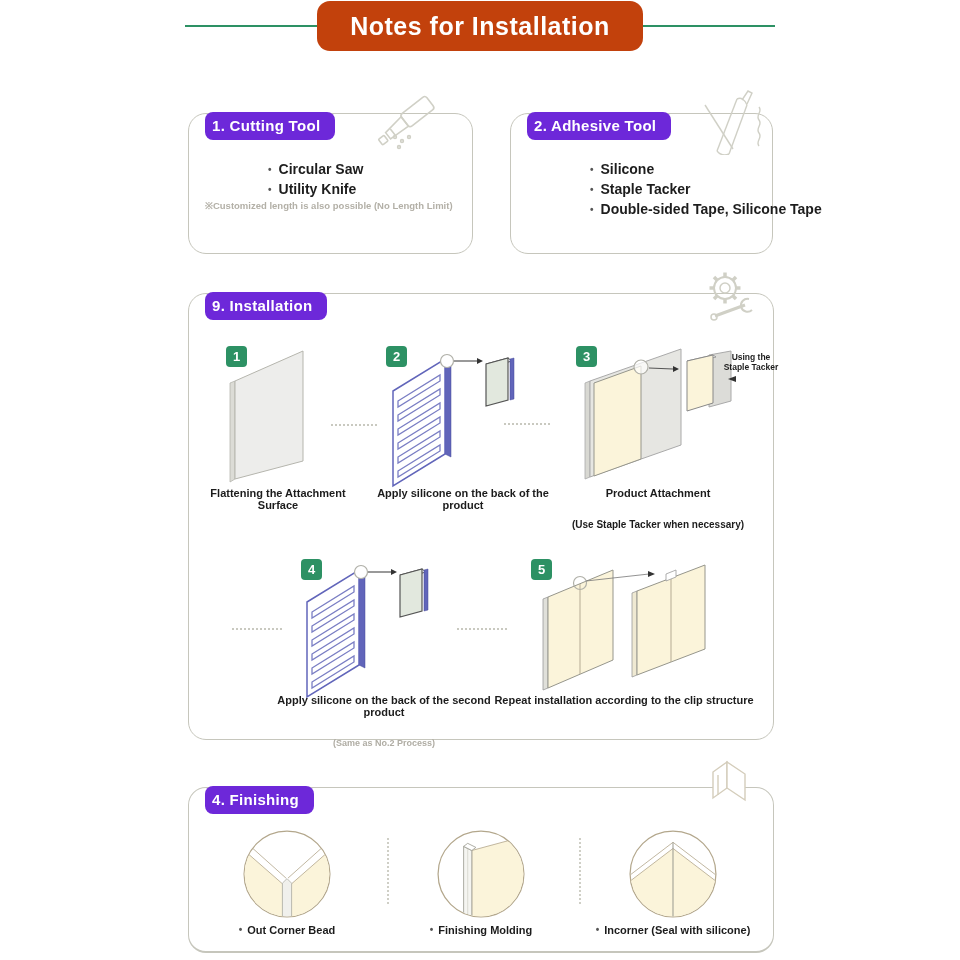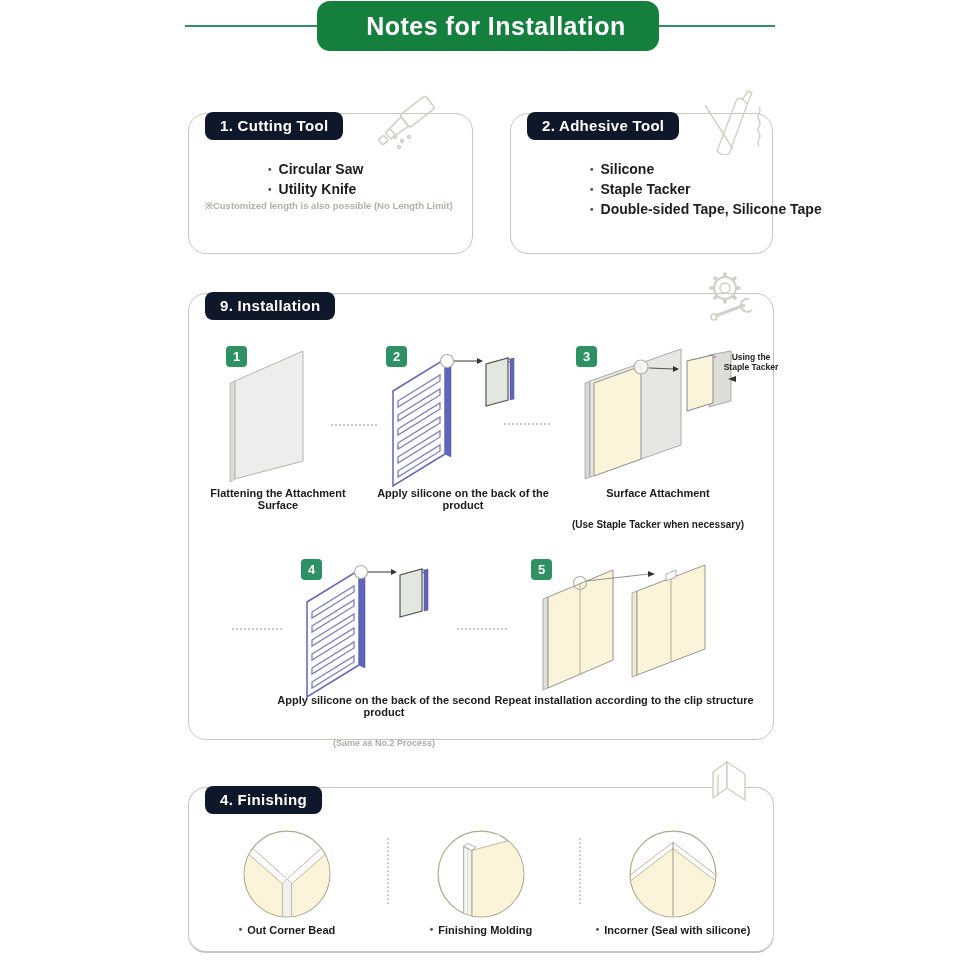--- a/index.html
+++ b/index.html
@@ -1,32 +1,32 @@
 <!DOCTYPE html>
 <html><head>
 <meta charset="utf-8">
 <style>
   html,body{margin:0;padding:0;background:#fff;}
   .pg{position:relative;width:960px;height:960px;background:#ffffff;
       font-family:"Liberation Sans",sans-serif;overflow:hidden;}
 
   
   .hdr-line{position:absolute;left:185px;top:25px;width:590px;height:2px;background:#2d9164;}
-  .hdr-badge{position:absolute;left:317px;top:1px;width:326px;height:50px;background:#15803d;
+  .hdr-badge{position:absolute;left:317px;top:1px;width:326px;height:50px;background:#c2410c;
              border-radius:13px;display:flex;align-items:center;justify-content:center;
-             color:#ffffff;font-size:25px;font-weight:bold;letter-spacing:.5px;padding-left:16px;}
+             color:#ffffff;font-size:25px;font-weight:bold;letter-spacing:.5px;}
 
   
   .panel{position:absolute;background:#fff;border:1px solid #c6c6bc;border-radius:18px;}
   .p1{left:188px;top:113px;width:283px;height:139px;}
   .p2{left:510px;top:113px;width:261px;height:139px;}
   .p3{left:188px;top:293px;width:584px;height:445px;}
   .p4{left:188px;top:787px;width:584px;height:163px;border-bottom-width:2px;}
-  .sec-label{position:absolute;left:16px;top:-2px;background:#0f172a;color:#fff;
-             font-weight:bold;font-size:15px;padding:5px 15px 6px 15px;border-radius:8px;
+  .sec-label{position:absolute;left:16px;top:-2px;background:#6d28d9;color:#fff;
+             font-weight:bold;font-size:15px;padding:5px 15px 6px 7px;border-radius:8px;
              white-space:nowrap;letter-spacing:.3px;}
 
   .tool-items{position:absolute;left:34px;top:46px;margin-left:45px;}
   .tool-item{font-size:14px;font-weight:bold;color:#1d1d1d;line-height:18px;white-space:nowrap;}
   .blt{display:inline-block;font-size:10px;color:#555;margin-right:7px;transform:translateY(-1.5px);}
   .tool-note{position:absolute;left:16px;top:85px;font-size:9.5px;font-weight:bold;
              color:#b3b0a7;white-space:nowrap;}
 
   .corner-icon{position:absolute;}
 
@@ -214,21 +214,21 @@
     <div class="hdots" style="left:43px;top:334px;width:50px"></div>
     <div class="hdots" style="left:268px;top:334px;width:50px"></div>
 
     <div class="cap" style="left:5px;top:193px;width:168px">
       <div>Flattening the Attachment Surface</div>
     </div>
     <div class="cap" style="left:183px;top:193px;width:182px">
       <div>Apply silicone on the back of the product</div>
     </div>
     <div class="cap" style="left:378px;top:193px;width:182px">
-      <div>Surface Attachment</div>
+      <div>Product Attachment</div>
       <div class="subcap" style="color:#1c1c1c;font-size:10px">(Use Staple Tacker when necessary)</div>
     </div>
 
     <div class="cap" style="left:80px;top:400px;width:230px">
       <div>Apply silicone on the back of the second product</div>
       <div class="subcap">(Same as No.2 Process)</div>
     </div>
     <div class="cap" style="left:290px;top:400px;width:290px">
       <div>Repeat installation according to the clip structure</div>
     </div>

